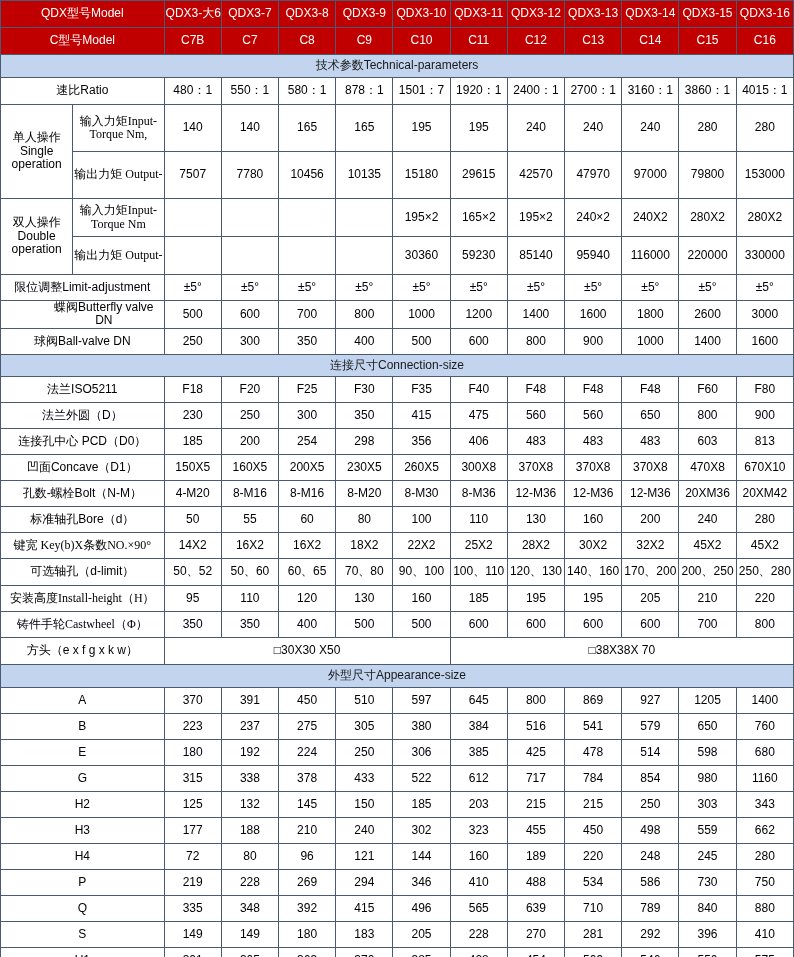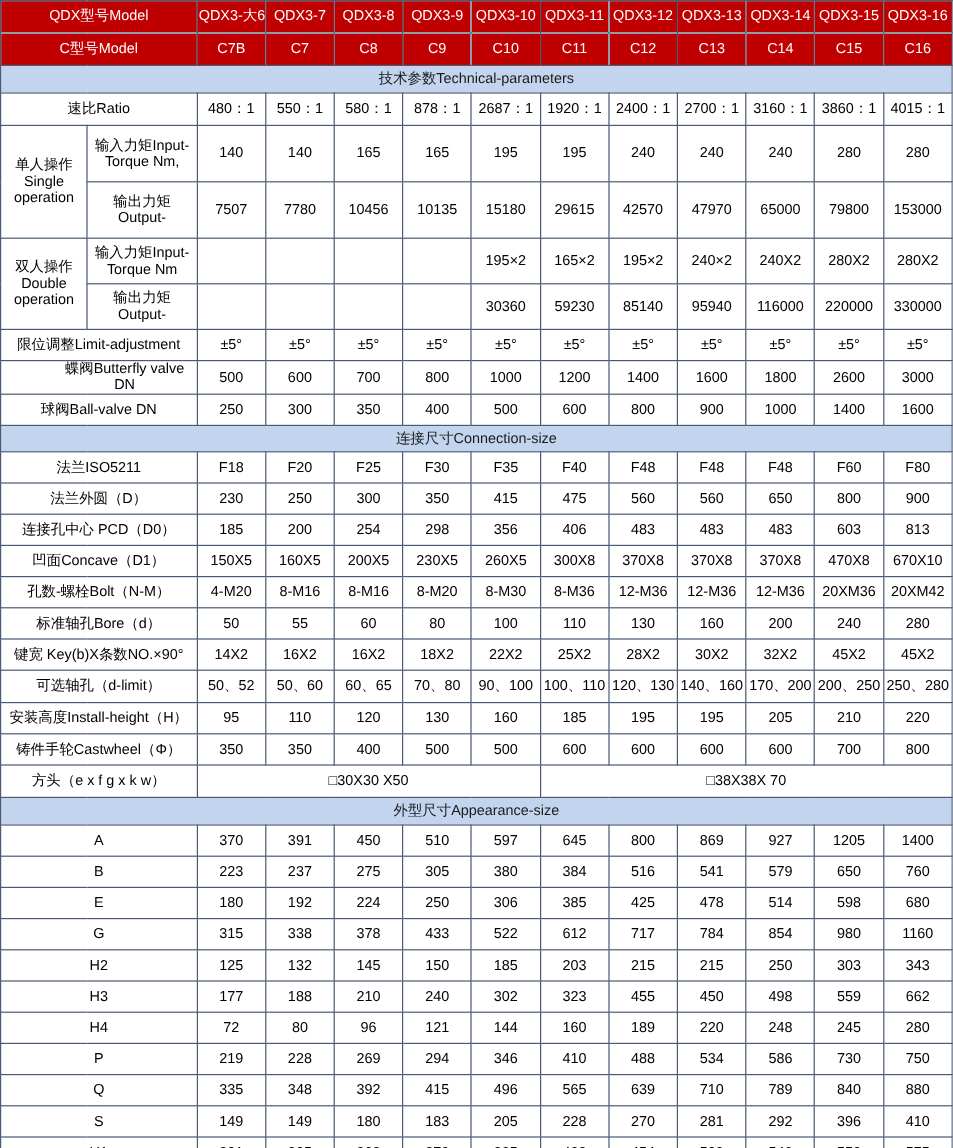--- a/index.html
+++ b/index.html
@@ -57,20 +57,21 @@
     border-top: 1px solid #4a5a73;
     border-bottom: 1px solid #4a5a73;
   }
   td.rowlabel {
     font-size: 12px;
     line-height: 1.15;
   }
   td.rowlabel-sm {
     font-size: 11px;
     line-height: 1.15;
+    font-family: Liberation Serif, serif;
   }
   td.grouplabel {
     font-size: 12px;
     line-height: 1.45;
   }
   td.val { font-size: 12px; }
   td.val-sm { font-size: 11px; }
   td.clip {
     font-size: 11.5px;
     line-height: 1.15;
@@ -132,21 +133,21 @@
       </tr>
       <tr>
         <td class="sect" colspan="13" style="height: 22px;">技术参数Technical-parameters</td>
       </tr>
       <tr>
         <td class="rowlabel" colspan="2" style="height: 26px;">速比Ratio</td>
         <td class="val-sm">480：1</td>
         <td class="val-sm">550：1</td>
         <td class="val-sm">580：1</td>
         <td class="val-sm">878：1</td>
-        <td class="val-sm">2687：1</td>
+        <td class="val-sm">1501：7</td>
         <td class="val-sm">1920：1</td>
         <td class="val-sm">2400：1</td>
         <td class="val-sm">2700：1</td>
         <td class="val-sm">3160：1</td>
         <td class="val-sm">3860：1</td>
         <td class="val-sm">4015：1</td>
       </tr>
       <tr>
         <td class="grouplabel" rowspan="2" style="height: 92px;">单人操作 Single operation</td>
         <td class="rowlabel-sm" style="height: 46px;">输入力矩Input-Torque Nm,</td>
@@ -165,21 +166,21 @@
       <tr>
         <td class="rowlabel-sm" style="height: 46px;">输出力矩 Output-</td>
         <td class="val">7507</td>
         <td class="val">7780</td>
         <td class="val">10456</td>
         <td class="val">10135</td>
         <td class="val">15180</td>
         <td class="val">29615</td>
         <td class="val">42570</td>
         <td class="val">47970</td>
-        <td class="val">65000</td>
+        <td class="val">97000</td>
         <td class="val">79800</td>
         <td class="val">153000</td>
       </tr>
       <tr>
         <td class="grouplabel" rowspan="2" style="height: 74px;">双人操作 Double operation</td>
         <td class="rowlabel-sm" style="height: 37px;">输入力矩Input-Torque Nm</td>
         <td class="val-sm"></td>
         <td class="val-sm"></td>
         <td class="val-sm"></td>
         <td class="val-sm"></td>

